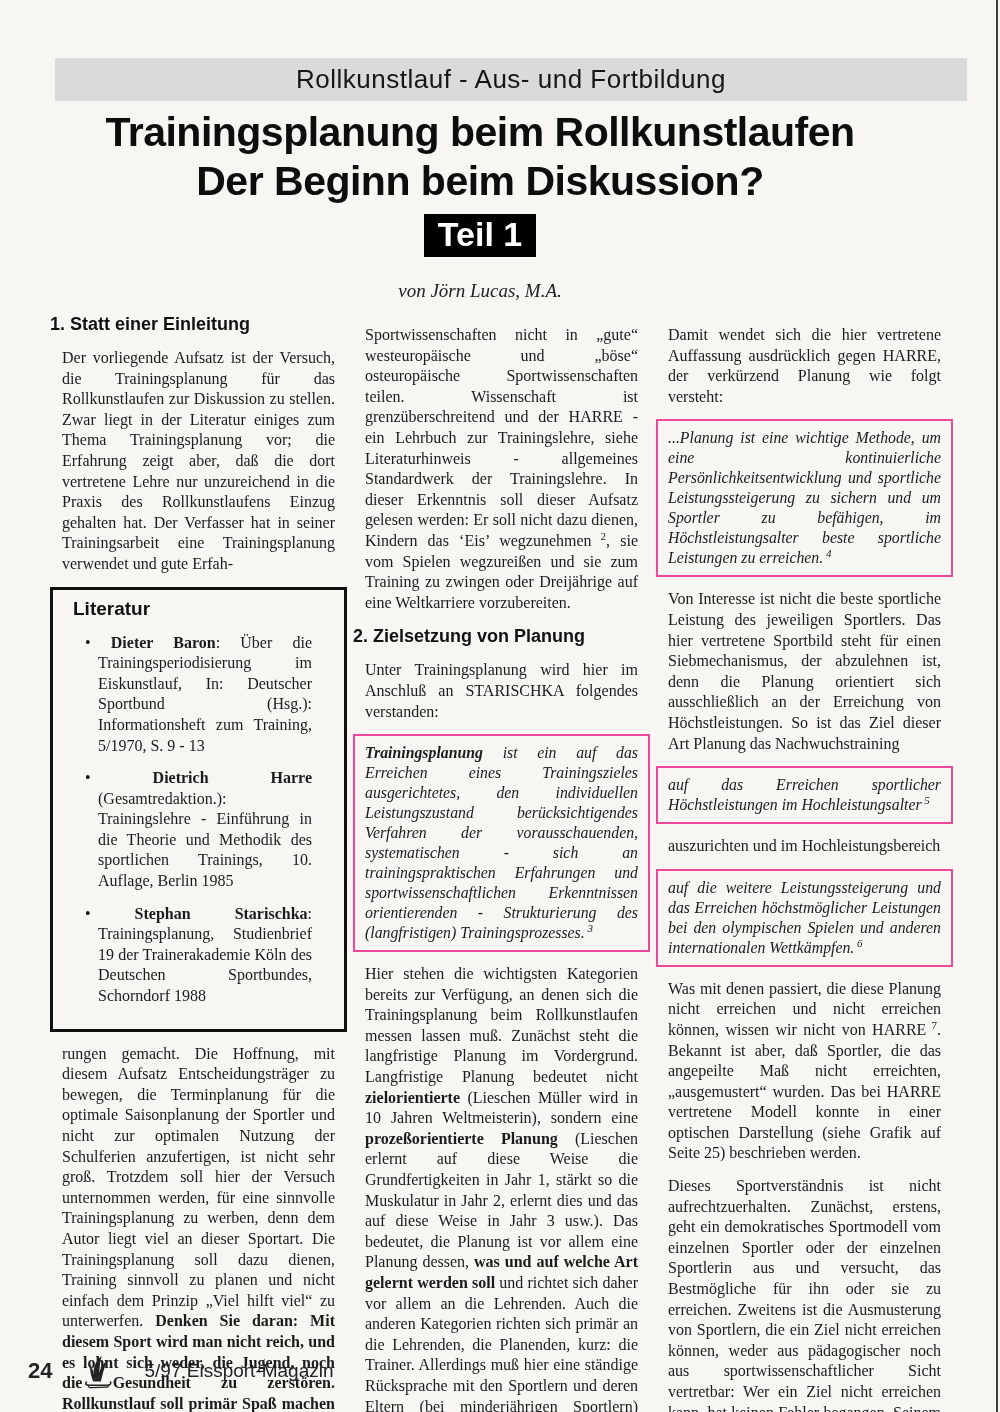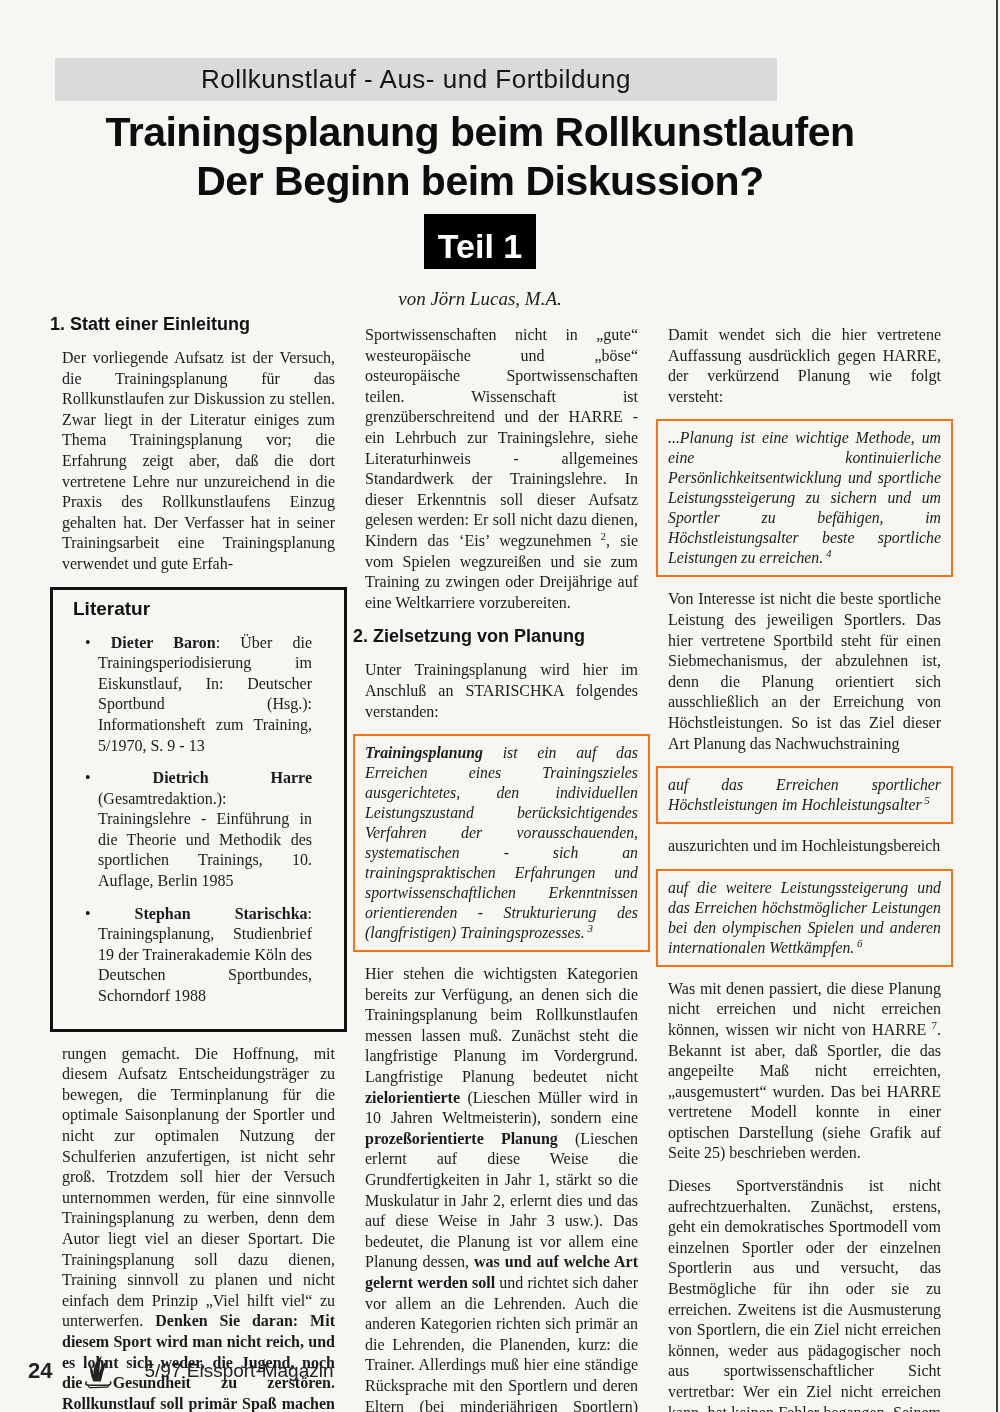--- a/index.html
+++ b/index.html
@@ -3,58 +3,58 @@
 <meta charset="utf-8">
 <style>
   html,body{margin:0;padding:0;}
   body{
     width:1000px;height:1412px;position:relative;overflow:hidden;
     background:#f7f6f3;color:#1b1b1b;
     font-family:"Liberation Serif","DejaVu Serif",serif;
   }
   .page-edge{position:absolute;top:0;bottom:0;right:2px;width:2px;background:#1c1c1c;opacity:.85;}
   .kicker-band{
-    position:absolute;left:55px;top:58px;width:722px;height:43px;
+    position:absolute;left:55px;top:58px;width:912px;height:43px;
     background:#dadada;display:flex;align-items:center;justify-content:center;
     font-family:"Liberation Sans","DejaVu Sans",sans-serif;
     font-size:26px;color:#161616;letter-spacing:.5px;
   }
   .title-wrap{position:absolute;left:0;right:40px;top:108px;text-align:center;}
   .title-line{
     font-family:"Liberation Sans","DejaVu Sans",sans-serif;
     font-weight:bold;font-size:41px;line-height:49px;color:#0d0d0d;letter-spacing:-0.5px;
   }
   .part-badge{
     display:inline-block;margin-top:8px;background:#000;color:#fff;
     font-family:"Liberation Sans","DejaVu Sans",sans-serif;
-    font-weight:bold;font-size:34px;line-height:40px;padding:12px 14px 3px;
+    font-weight:bold;font-size:34px;line-height:40px;padding:0 14px 3px;
   }
   .byline{
-    position:absolute;left:0;right:40px;top:288px;text-align:center;
+    position:absolute;left:0;right:40px;top:280px;text-align:center;
     font-style:italic;font-size:19px;color:#222;
   }
   .col{position:absolute;top:313px;width:297px;font-size:16px;line-height:20.6px;text-align:justify;}
   .col1{left:50px;}
   .col2{left:353px;}
   .col3{left:656px;}
   .col p{margin:12px;}
   .sec-head{
     font-family:"Liberation Sans","DejaVu Sans",sans-serif;
     font-weight:bold;font-size:18px;line-height:23px;margin:0 0 3px;text-align:left;color:#111;
   }
   .sec-head.mt{}
   .lit-box{border:3px solid #111;padding:7px 20px 10px;margin:9px 0;}
   .lit-title{
     font-family:"Liberation Sans","DejaVu Sans",sans-serif;
     font-weight:bold;font-size:19px;line-height:24px;margin:0 0 3px;text-align:left;color:#111;
   }
   .lit-item{padding-left:13px;text-indent:-13px;margin:0;text-align:justify;}
   .lit-item::before{content:"\2022\00a0";}
   .quote-box{
-    border:2px solid #f97316;padding:7px 10px;margin:9px 0;
+    border:2px solid #ec4899;padding:7px 10px;margin:9px 0;
     font-style:italic;font-size:15.8px;line-height:20px;text-align:justify;
   }
   .b{font-weight:bold;}
   .sup{font-size:11px;vertical-align:super;line-height:0;}
   .footer{
     position:absolute;left:28px;top:1352px;display:flex;align-items:center;gap:27px;
     font-family:"Liberation Sans","DejaVu Sans",sans-serif;color:#222;
   }
   .footer .pageno{font-weight:bold;font-size:22px;}
   .footer .issue{font-size:19px;}

